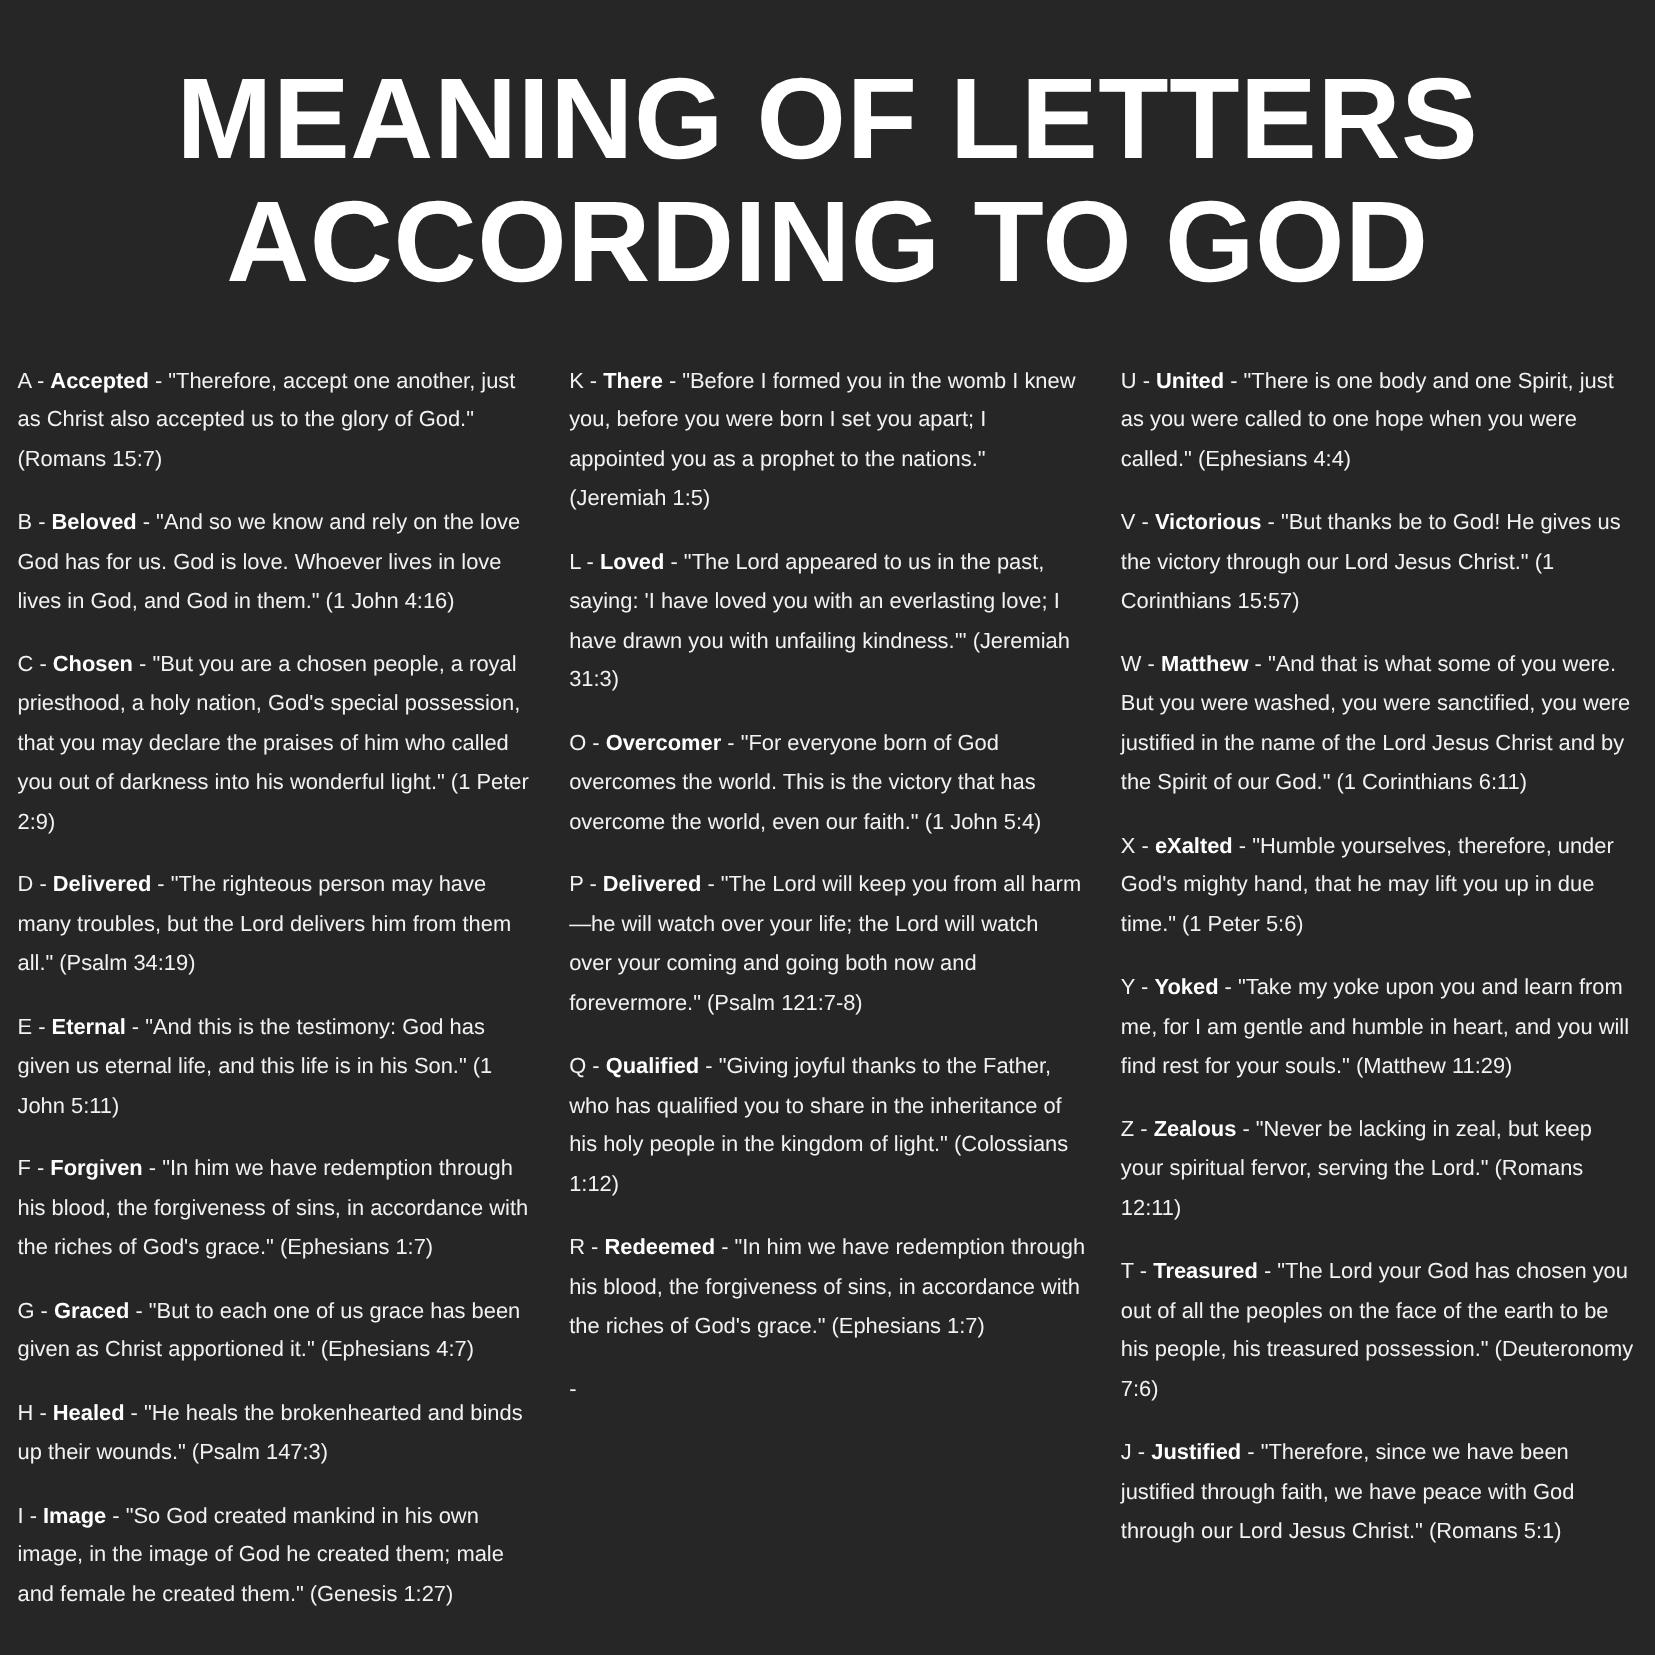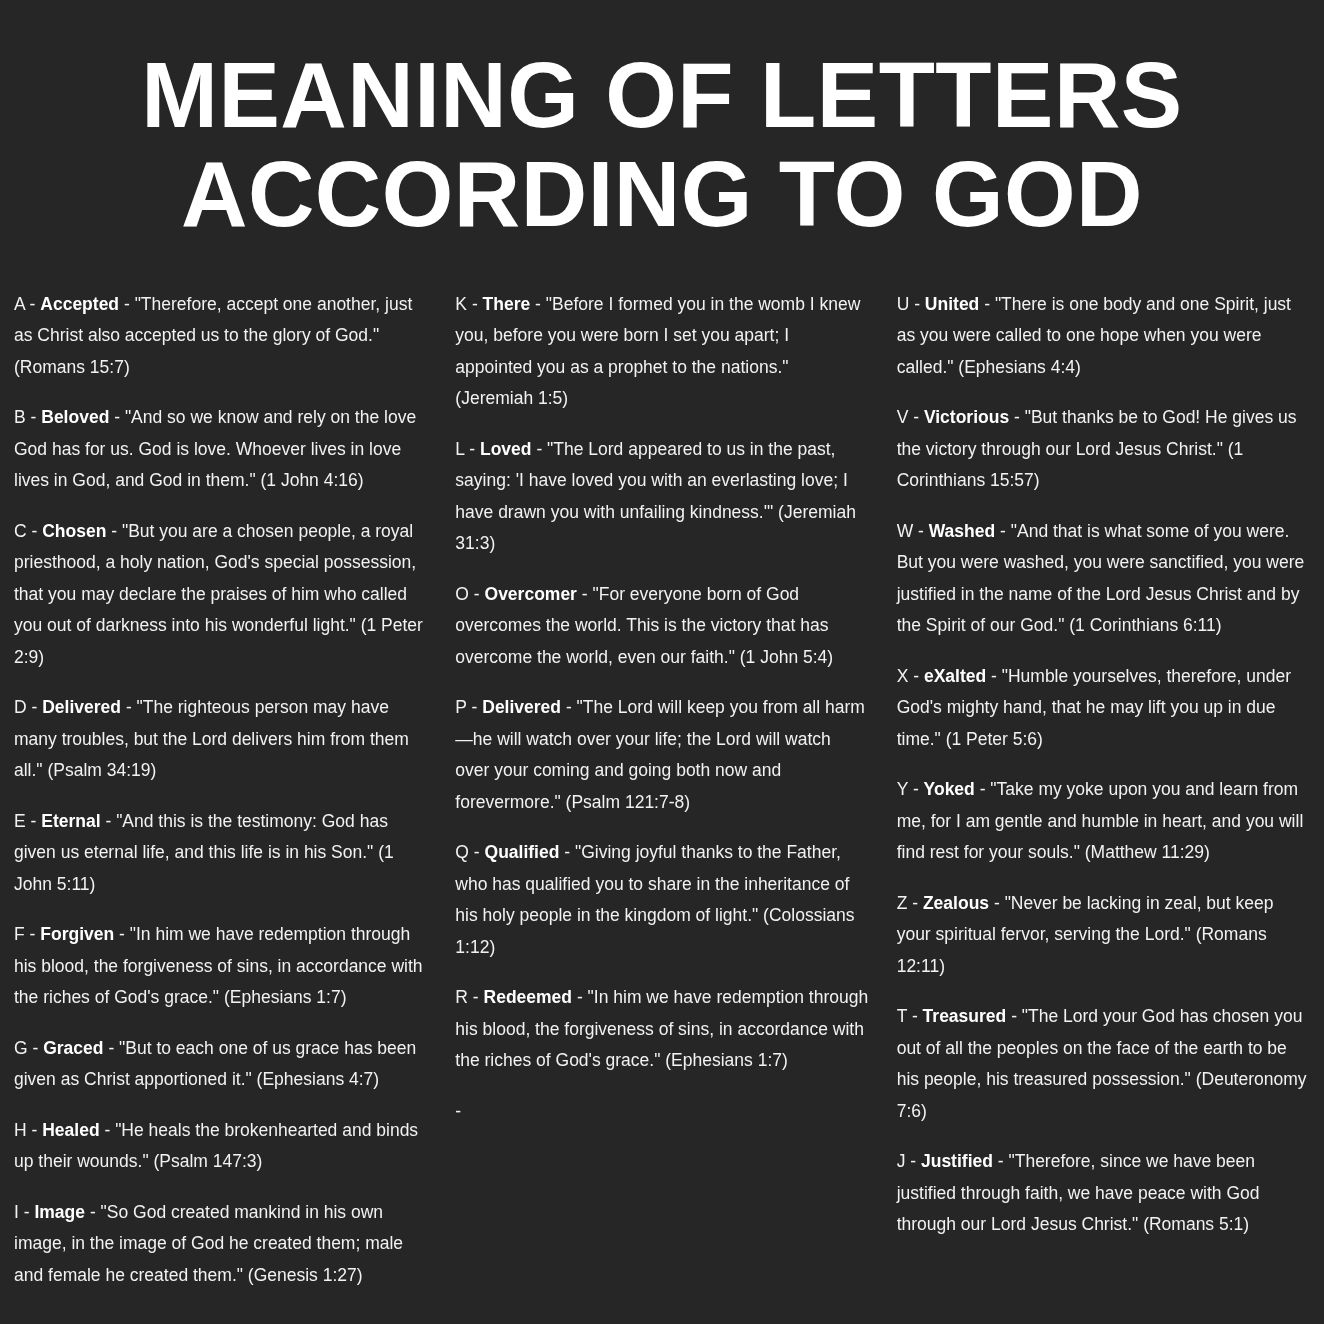--- a/index.html
+++ b/index.html
@@ -98,21 +98,21 @@
       <p class="entry"><span class="letter">O</span> - <span class="word">Overcomer</span> <span class="verse">- "For everyone born of God overcomes the world. This is the victory that has overcome the world, even our faith." (1 John 5:4)</span></p>
       <p class="entry"><span class="letter">P</span> - <span class="word">Delivered</span> <span class="verse">- "The Lord will keep you from all harm—he will watch over your life; the Lord will watch over your coming and going both now and forevermore." (Psalm 121:7-8)</span></p>
       <p class="entry"><span class="letter">Q</span> - <span class="word">Qualified</span> <span class="verse">- "Giving joyful thanks to the Father, who has qualified you to share in the inheritance of his holy people in the kingdom of light." (Colossians 1:12)</span></p>
       <p class="entry"><span class="letter">R</span> - <span class="word">Redeemed</span> <span class="verse">- "In him we have redemption through his blood, the forgiveness of sins, in accordance with the riches of God's grace." (Ephesians 1:7)</span></p>
       <p class="entry"> -  </p>
     </div>
 
     <div class="column">
       <p class="entry"><span class="letter">U</span> - <span class="word">United</span> <span class="verse">- "There is one body and one Spirit, just as you were called to one hope when you were called." (Ephesians 4:4)</span></p>
       <p class="entry"><span class="letter">V</span> - <span class="word">Victorious</span> <span class="verse">- "But thanks be to God! He gives us the victory through our Lord Jesus Christ." (1 Corinthians 15:57)</span></p>
-      <p class="entry"><span class="letter">W</span> - <span class="word">Washed</span> <span class="verse">- "And that is what some of you were. But you were washed, you were sanctified, you were justified in the name of the Lord Jesus Christ and by the Spirit of our God." (1 Corinthians 6:11)</span></p>
+      <p class="entry"><span class="letter">W</span> - <span class="word">Matthew</span> <span class="verse">- "And that is what some of you were. But you were washed, you were sanctified, you were justified in the name of the Lord Jesus Christ and by the Spirit of our God." (1 Corinthians 6:11)</span></p>
       <p class="entry"><span class="letter">X</span> - <span class="word">eXalted</span> <span class="verse">- "Humble yourselves, therefore, under God's mighty hand, that he may lift you up in due time." (1 Peter 5:6)</span></p>
       <p class="entry"><span class="letter">Y</span> - <span class="word">Yoked</span> <span class="verse">- "Take my yoke upon you and learn from me, for I am gentle and humble in heart, and you will find rest for your souls." (Matthew 11:29)</span></p>
       <p class="entry"><span class="letter">Z</span> - <span class="word">Zealous</span> <span class="verse">- "Never be lacking in zeal, but keep your spiritual fervor, serving the Lord." (Romans 12:11)</span></p>
       <p class="entry"><span class="letter">T</span> - <span class="word">Treasured</span> <span class="verse">- "The Lord your God has chosen you out of all the peoples on the face of the earth to be his people, his treasured possession." (Deuteronomy 7:6)</span></p>
       <p class="entry"><span class="letter">J</span> - <span class="word">Justified</span> <span class="verse">- "Therefore, since we have been justified through faith, we have peace with God through our Lord Jesus Christ." (Romans 5:1)</span></p>
     </div>
 
   </div>
 </div>
 

